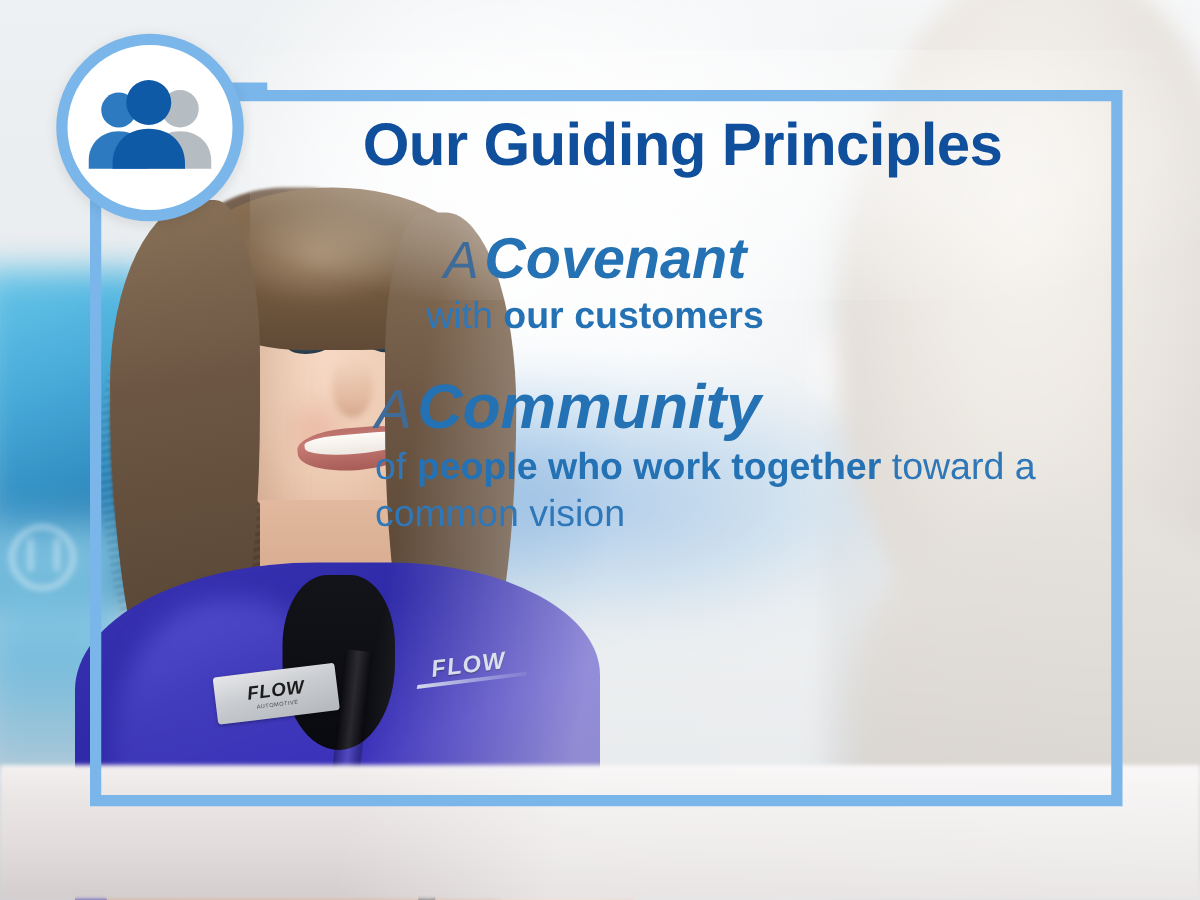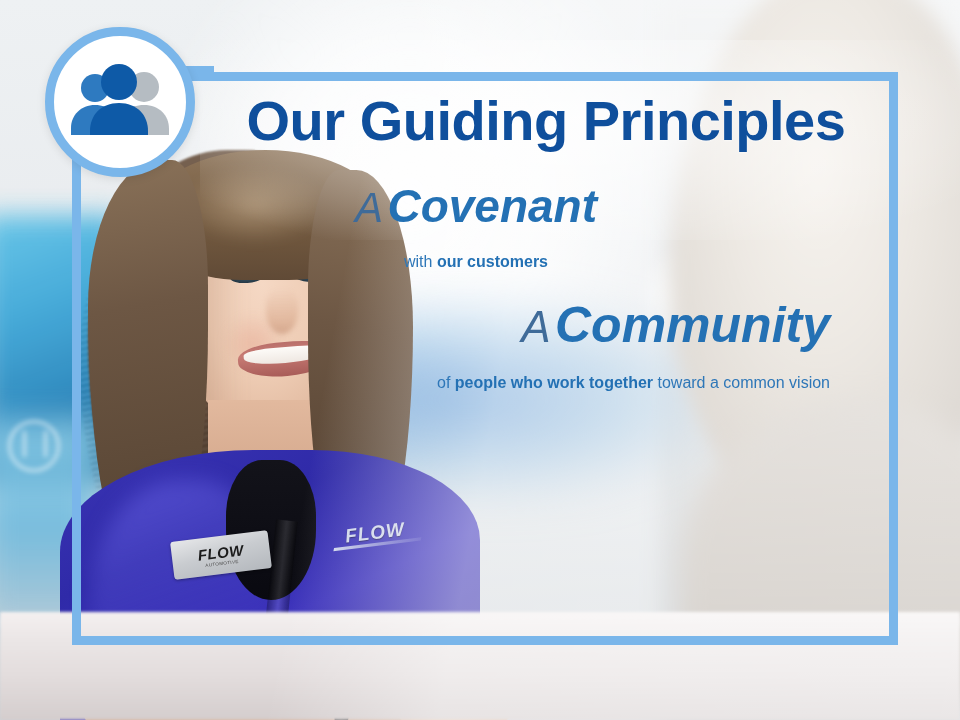--- a/index.html
+++ b/index.html
@@ -295,43 +295,43 @@
     border: 9px solid #7ab6ea;
     box-sizing:border-box;
     display:flex; align-items:center; justify-content:center;
     box-shadow: 0 2px 10px rgba(0,0,0,.10);
   }
   .badge svg { display:block; }
 
   
   .title {
     position:absolute; left:216px; top:93px; width:660px;
-    font-size:56px; font-weight:bold; color:#0f4f9c; letter-spacing:-0.5px;
+    font-size:48px; font-weight:bold; color:#0f4f9c; letter-spacing:-0.5px;
     text-align:center; line-height:1.0;
     text-shadow: 0 1px 2px rgba(255,255,255,0.55);
   }
 
   .principle { position:absolute; }
   .p-head { line-height:1.02; white-space:nowrap;font-style:italic; }
   .p-head .art {
     font-size:44px; font-weight:normal; color:#3f6b99;
   }
   .p-head .word {
     font-size:48px; font-weight:bold; color:#2471b4;
   }
   .p-sub {
-    font-size:16px; color:#2e77b8; line-height:1.28; margin-top:22px;
+    font-size:30px; color:#2e77b8; line-height:1.28; margin-top:4px;
   }
   .p-sub b { font-weight:bold; color:#2471b4; }
 
   #p1 { left:236px; top:183px; width:480px; text-align:center; }
   #p1 .p-head .art { font-size:42px; }
   #p1 .p-head .word { font-size:46px; }
 
-  #p2 { left:300px; top:300px; width:530px; text-align:right; }
+  #p2 { left:300px; top:300px; width:530px; text-align:left; }
   #p2 .p-head .art { font-size:44px; }
   #p2 .p-head .word { font-size:50px; }
 
   #p3 { left:350px; top:458px; width:540px; text-align:center; }
   #p3 .p-head .art { font-size:46px; }
   #p3 .p-head .word { font-size:52px; }
   #p3 .p-sub { line-height:1.32; }
 </style>
 </head>
 <body>

